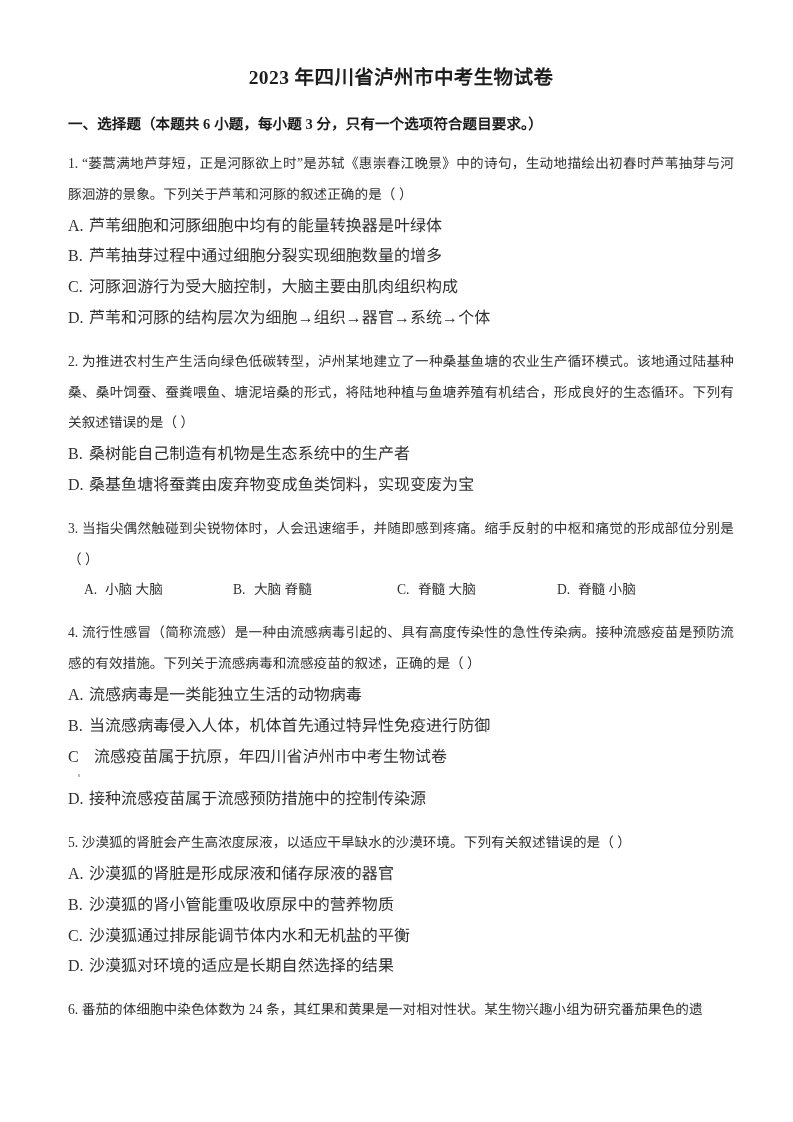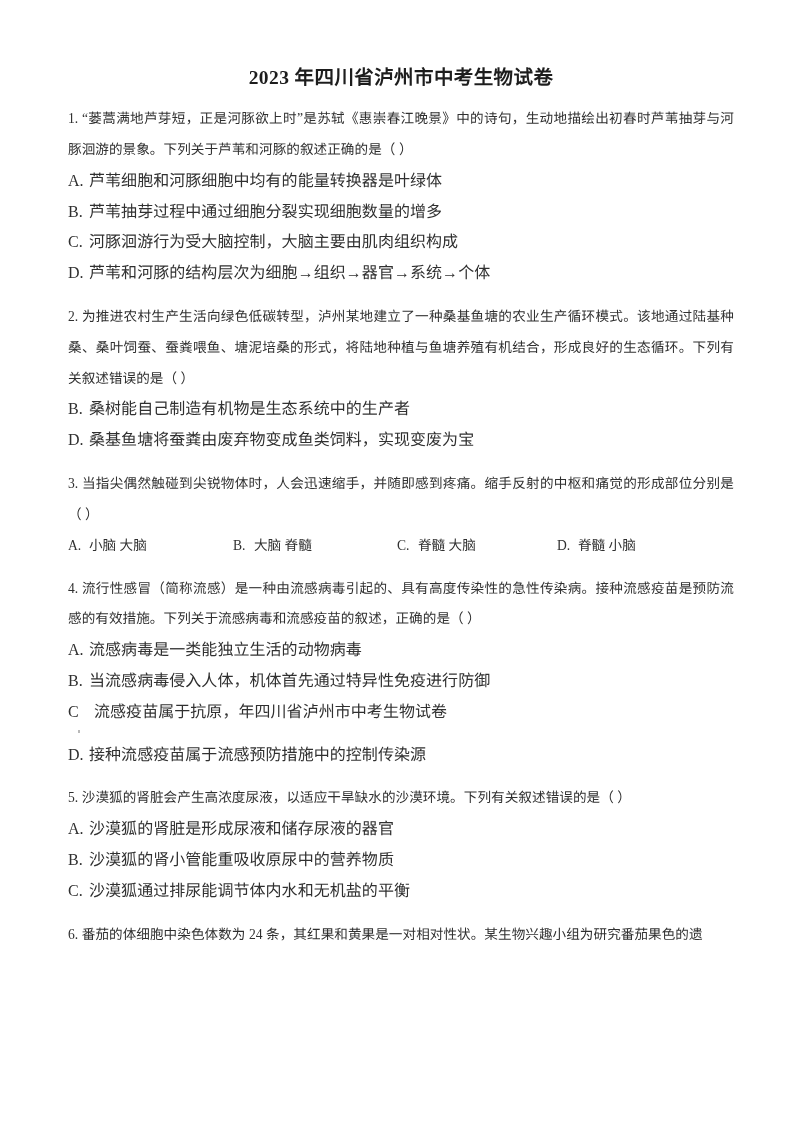--- a/index.html
+++ b/index.html
@@ -82,21 +82,21 @@
     height: 30px;
     font-size: 13.6px;
     line-height: 30px;
     color: #303030;
   }
   .opt-row .cell {
     position: absolute;
     top: 0;
     white-space: nowrap;
   }
-  .opt-row .cell.c0 { left: 0px; }
+  .opt-row .cell.c0 { left: 16px; }
   .opt-row .cell.c1 { left: 165px; }
   .opt-row .cell.c2 { left: 329px; }
   .opt-row .cell.c3 { left: 489px; }
 
   
   .artifact {
     position: relative;
     height: 12px;
   }
   .artifact .speck {
@@ -109,20 +109,21 @@
   }
 </style>
 </head>
 <body>
 
 <div class="page">
   <div class="content">
 
     <h1 class="doc-title">2023 年四川省泸州市中考生物试卷</h1>
 
+    <div class="section-heading">一、选择题（本题共 6 小题，每小题 3 分，只有一个选项符合题目要求。）</div>
 
     <div class="question">
       <div class="q-stem">1. “蒌蒿满地芦芽短，正是河豚欲上时”是苏轼《惠崇春江晚景》中的诗句，生动地描绘出初春时芦苇抽芽与河豚洄游的景象。下列关于芦苇和河豚的叙述正确的是（        ）</div>
       <div class="opt">
         <span class="opt-label">A.</span><span>芦苇细胞和河豚细胞中均有的能量转换器是叶绿体</span>
       </div>
       <div class="opt">
         <span class="opt-label">B.</span><span>芦苇抽芽过程中通过细胞分裂实现细胞数量的增多</span>
       </div>
       <div class="opt">
@@ -176,20 +177,23 @@
       <div class="q-stem">5. 沙漠狐的肾脏会产生高浓度尿液，以适应干旱缺水的沙漠环境。下列有关叙述错误的是（        ）</div>
       <div class="opt">
         <span class="opt-label">A.</span><span>沙漠狐的肾脏是形成尿液和储存尿液的器官</span>
       </div>
       <div class="opt">
         <span class="opt-label">B.</span><span>沙漠狐的肾小管能重吸收原尿中的营养物质</span>
       </div>
       <div class="opt">
         <span class="opt-label">C.</span><span>沙漠狐通过排尿能调节体内水和无机盐的平衡</span>
       </div>
+      <div class="opt">
+        <span class="opt-label">D.</span><span>沙漠狐对环境的适应是长期自然选择的结果</span>
+      </div>
     </div>
 
     <div class="question">
       <div class="q-stem">6. 番茄的体细胞中染色体数为 24 条，其红果和黄果是一对相对性状。某生物兴趣小组为研究番茄果色的遗</div>
     </div>
 
   </div>
 </div>
 
 </body></html>

